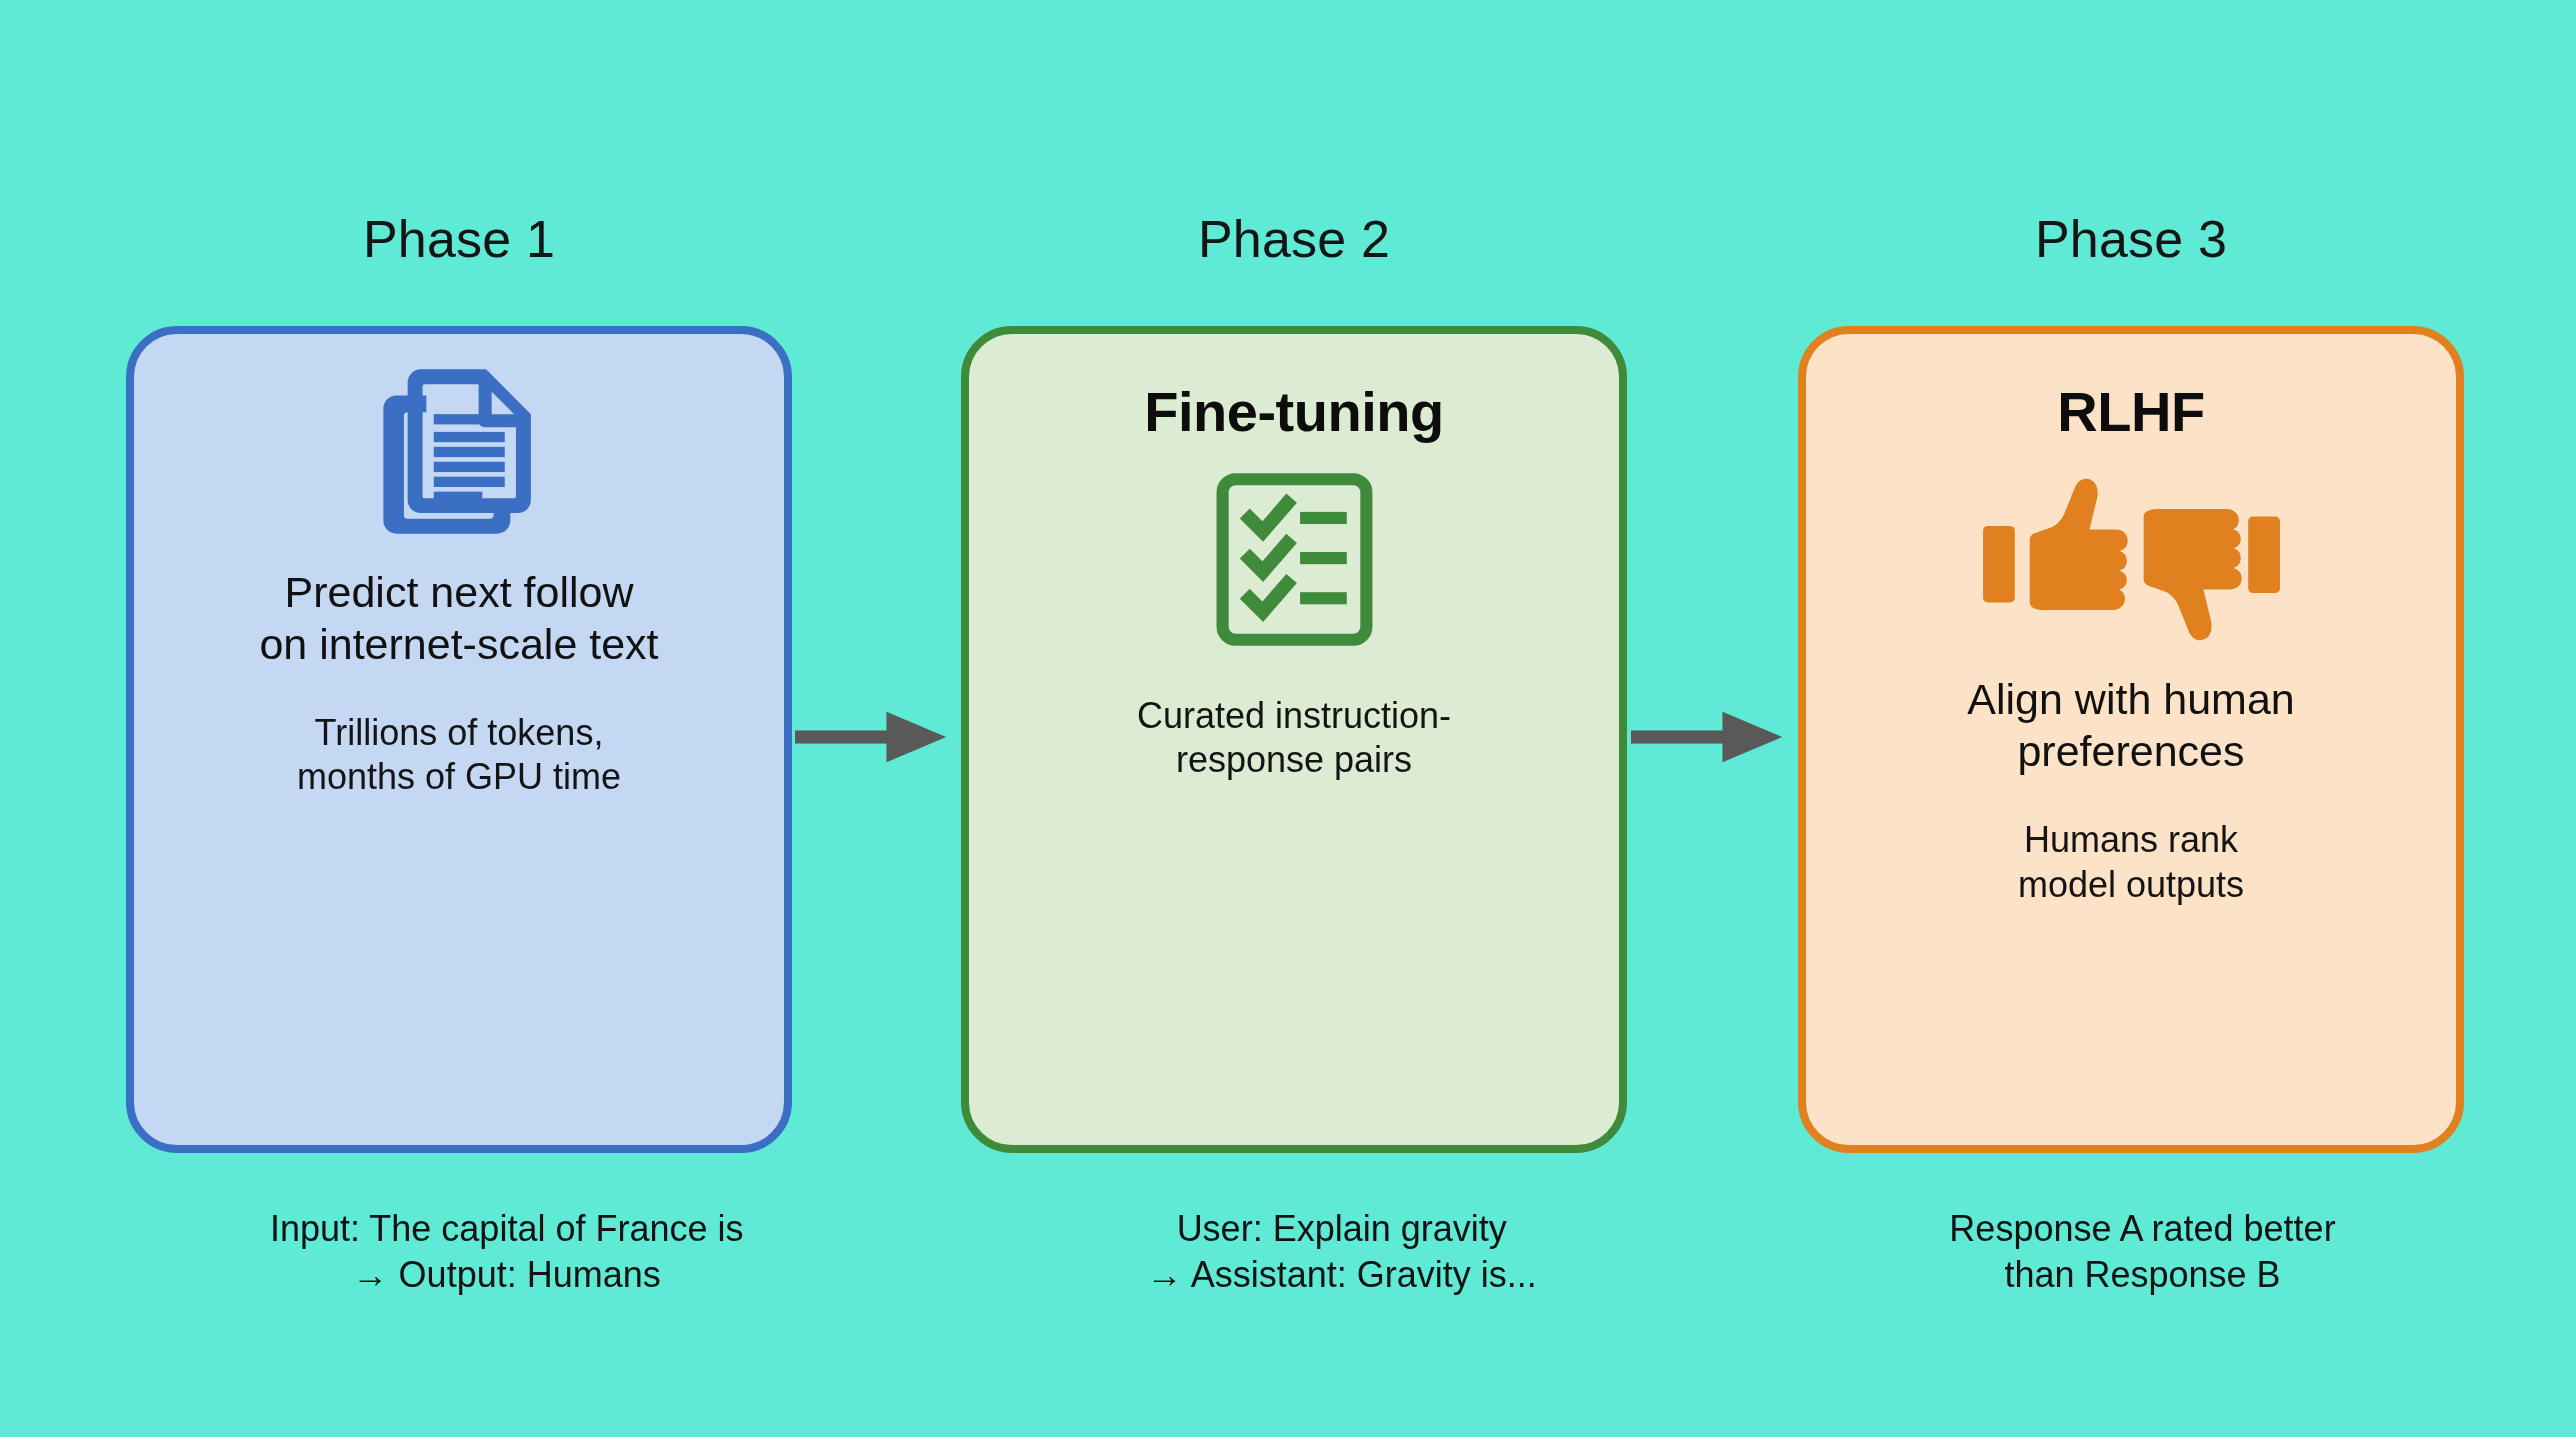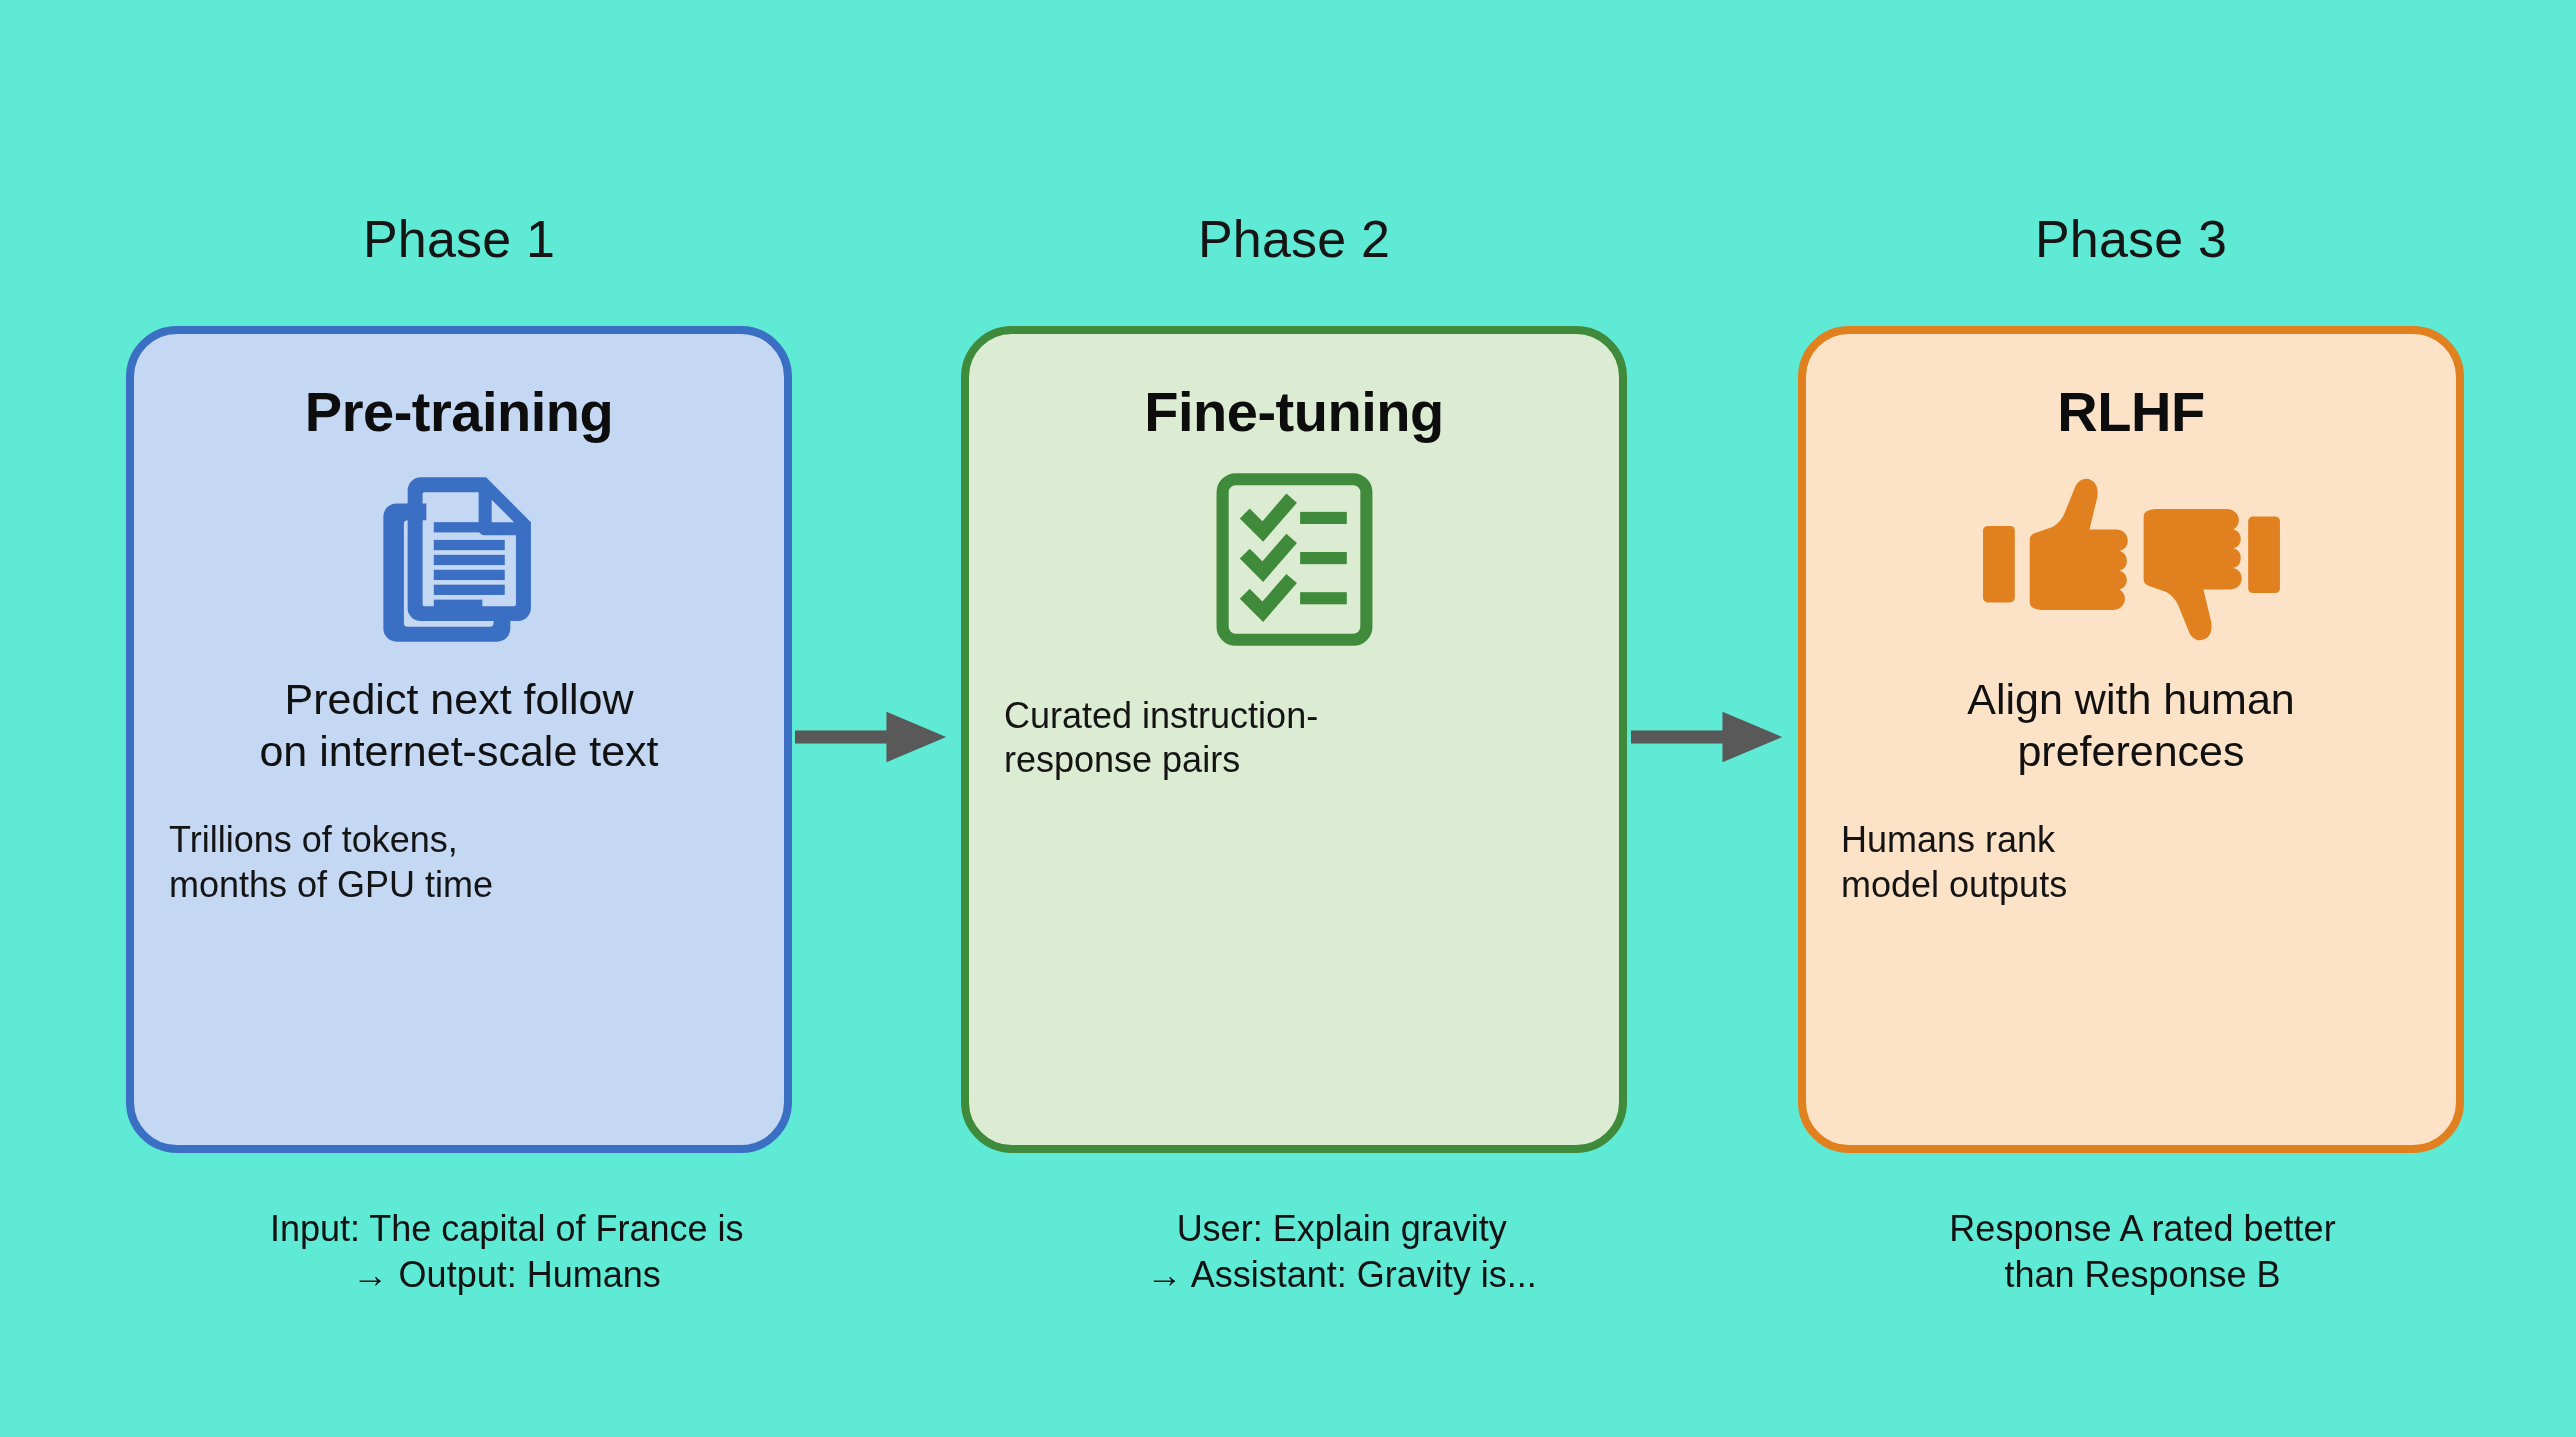--- a/index.html
+++ b/index.html
@@ -91,21 +91,21 @@
     font-size: 43px;
     line-height: 1.21;
     text-align: center;
     color: #111111;
     width: 599px;
   }
   .card-sub {
     margin-top: 41px;
     font-size: 36px;
     line-height: 1.24;
-    text-align: left;
+    text-align: center;
     color: #141414;
     width: 580px;
   }
 
   
   .caption {
     position: absolute;
     top: 1206px;
     left: 11.2px;
     width: 739px;
@@ -128,21 +128,20 @@
 </style>
 </head>
 <body>
 
 <div id="stage">
 
   <div class="column col-1">
     <div class="phase-label">Phase 1</div>
 
     <div class="card blue">
-      <div class="card-title">Pre-training</div>
 
       <div class="card-icon">
         <svg width="178" height="183" viewBox="0 0 190 196" aria-hidden="true">
 
           <path d="M36 38 H60 V56 H40 a4 4 0 0 0 -4 4 V166 a4 4 0 0 0 4 4 H128 a4 4 0 0 0 4 -4 V152 H150 V172 a14 14 0 0 1 -14 14 H28 a14 14 0 0 1 -14 -14 V52 a14 14 0 0 1 14 -14 Z" fill="#3a6fc4"></path>
 
           <path d="M54 10 H124 L172 58 V150 a14 14 0 0 1 -14 14 H54 a14 14 0 0 1 -14 -14 V24 a14 14 0 0 1 14 -14 Z
                    M58 26 a2 2 0 0 0 -2 2 V146 a2 2 0 0 0 2 2 H154 a2 2 0 0 0 2 -2 V72 H122 a6 6 0 0 1 -6 -6 V26 Z
                    M130 34 V58 H154 Z" fill="#3a6fc4" fill-rule="evenodd"></path>
 

